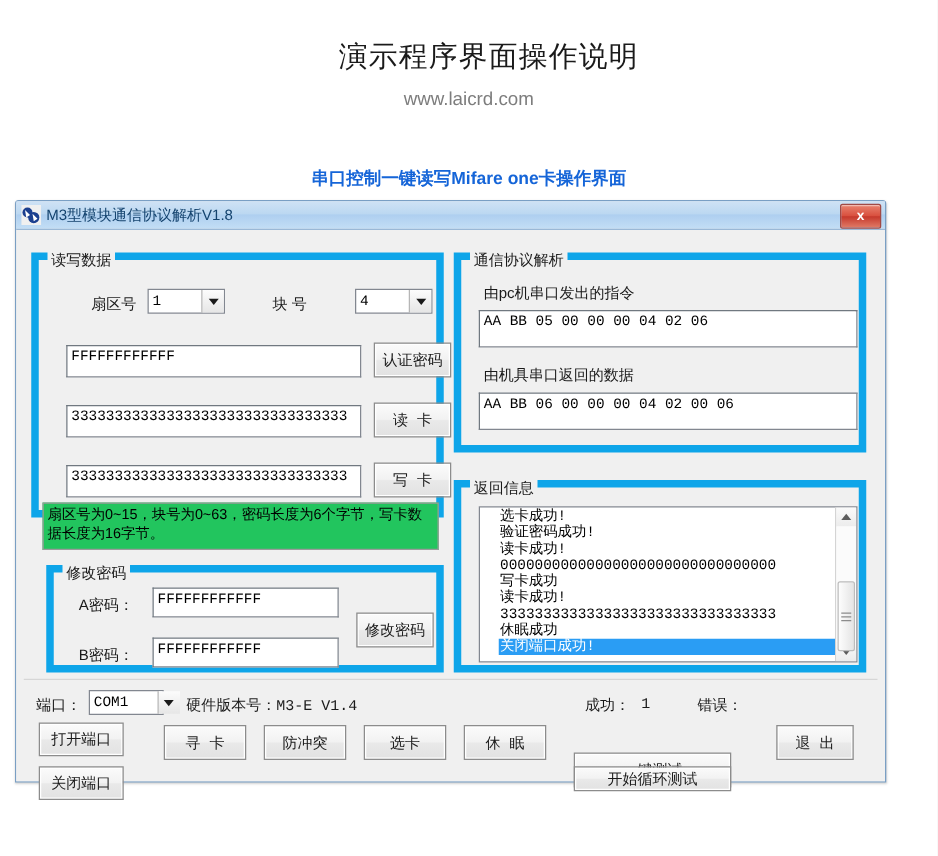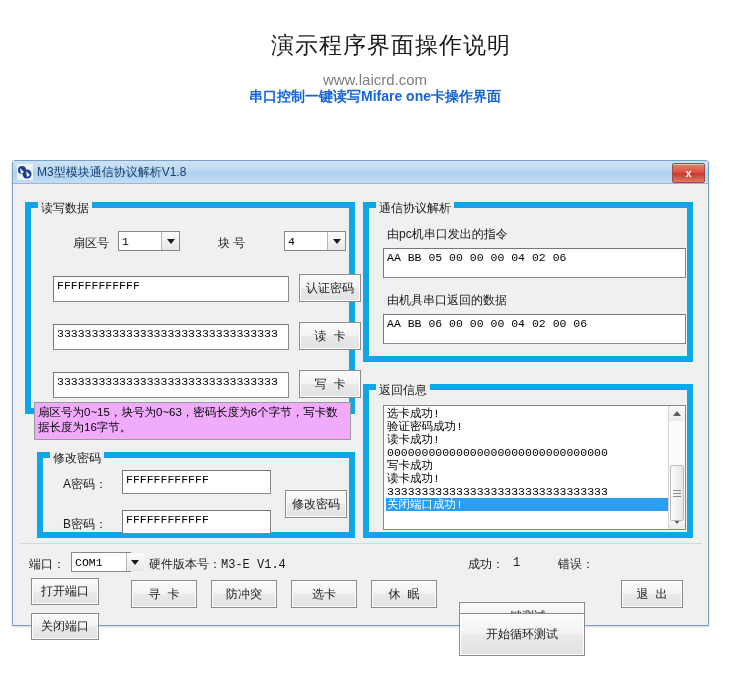--- a/index.html
+++ b/index.html
@@ -30,20 +30,21 @@
     font-size: 15px;
     color: #7d7d7d;
     padding-top: 10px;
     font-family: "Liberation Sans", sans-serif;
   }
   .section-caption {
     text-align: center;
     font-size: 14px;
     color: #1565d8;
     font-weight: bold;
+    margin-top: 46px;
   }
 
   
   .win {
     position: absolute;
     left: 12px;
     top: 160px;
     width: 697px;
     height: 466px;
     border: 1px solid #7a9fc4;
@@ -202,21 +203,21 @@
     position: absolute;
     box-sizing: border-box;
     background: #ffffff;
     border: 1px solid #828790;
     display: flex;
     overflow: hidden;
   }
   .listbox .items {
     flex: 1 1 auto;
     overflow: hidden;
-    padding: 1px 0 0 2px;
+    padding: 1px 0 0 15px;
   }
   .listbox .li {
     font-size: 11.5px;
     line-height: 13px;
     color: #000;
     white-space: nowrap;
     padding-left: 1px;
     font-family: "Liberation Mono", "DejaVu Sans Mono", monospace;
     cursor: default;
   }
@@ -265,21 +266,21 @@
     height: 1px;
     background: #8c8c8c;
     box-shadow: 0 3px 0 #8c8c8c, 0 6px 0 #8c8c8c;
     margin-top: -6px;
   }
 
   
   .hintbox {
     position: absolute;
     box-sizing: border-box;
-    background: #f0abfc;
+    background: #22c55e;
     border: 1px solid #9a9a9a;
     font-size: 11.5px;
     color: #000;
     padding: 2px 3px;
     line-height: 15px;
     font-family: "Liberation Sans", sans-serif;
   }
 
   .bottom-sep {
     position: absolute;
@@ -373,20 +374,21 @@
 
       <div class="listbox" style="left:14px; top:15px; width:303px; height:125px;">
         <div class="items">
             <div class="li">选卡成功!</div>
             <div class="li">验证密码成功!</div>
             <div class="li">读卡成功!</div>
             <div class="li">00000000000000000000000000000000</div>
             <div class="li">写卡成功</div>
             <div class="li">读卡成功!</div>
             <div class="li">33333333333333333333333333333333</div>
+            <div class="li">休眠成功</div>
             <div class="li sel">关闭端口成功!</div>
           </div>
         <div class="scrollbar">
           <div class="sb-arrow up">
               <i></i>
             </div>
           <div class="sb-track">
             <div class="sb-thumb">
                 <span></span>
               </div>
@@ -417,18 +419,18 @@
 
     <div class="btn" style="left:18px; top:394px; width:68px; height:27px;">打开端口</div>
     <div class="btn" style="left:18px; top:429px; width:68px; height:27px;">关闭端口</div>
 
     <div class="btn" style="left:118px; top:396px; width:66px; height:28px;">寻 卡</div>
     <div class="btn" style="left:198px; top:396px; width:66px; height:28px;">防冲突</div>
     <div class="btn" style="left:278px; top:396px; width:66px; height:28px;">选卡</div>
     <div class="btn" style="left:358px; top:396px; width:66px; height:28px;">休 眠</div>
 
     <div class="btn" style="left:446px; top:394px; width:126px; height:28px;margin-top:24px;">一键测试</div>
-    <div class="btn" style="left:446px; top:429px; width:126px; height:43px;">开始循环测试</div>
+    <div class="btn" style="left:446px; top:429px; width:126px; height:20px;">开始循环测试</div>
 
     <div class="btn" style="left:608px; top:396px; width:62px; height:28px;">退 出</div>
 
   </div>
 </div>
 
 </body></html>

